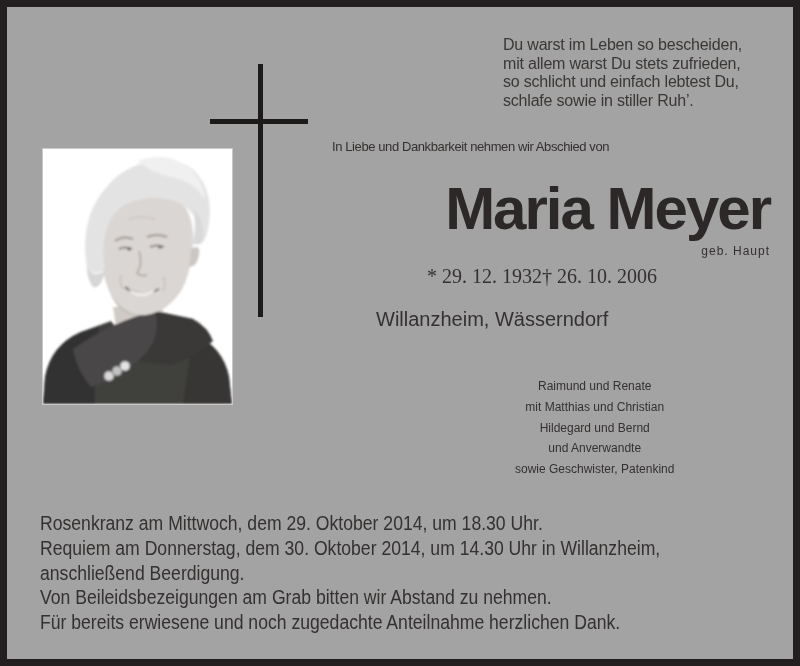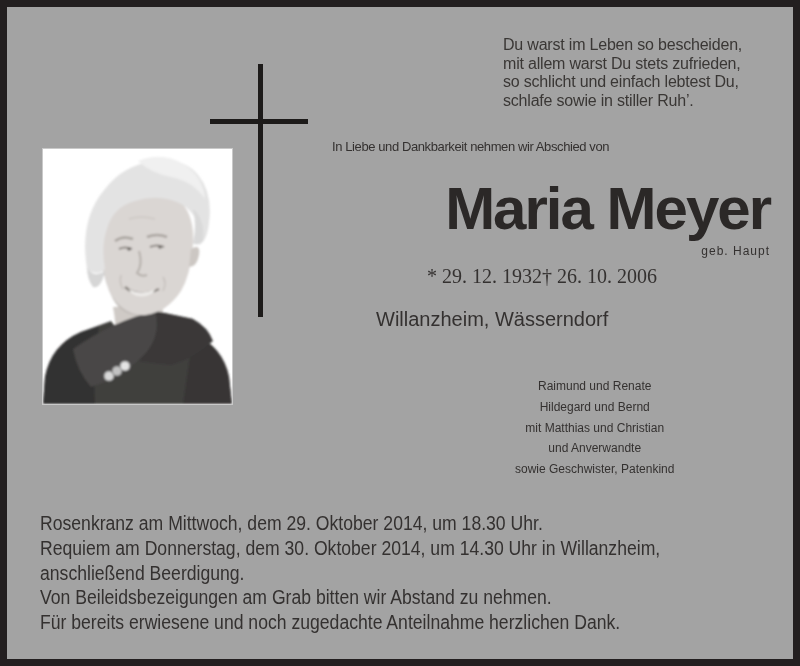--- a/index.html
+++ b/index.html
@@ -105,22 +105,22 @@
 
   <div class="dates">
     <span>* 29. 12. 1932</span>
     <span>† 26. 10. 2006</span>
   </div>
 
   <div class="places">Willanzheim, Wässerndorf</div>
 
   <div class="mourners">
     <div>Raimund und Renate</div>
+    <div>mit Matthias und Christian</div>
     <div>Hildegard und Bernd</div>
-    <div>mit Matthias und Christian</div>
     <div>und Anverwandte</div>
     <div>sowie Geschwister, Patenkind</div>
   </div>
 
   <div class="announcements bottom">
     <div>Rosenkranz am Mittwoch, dem 29. Oktober 2014, um 18.30 Uhr.</div>
     <div>Requiem am Donnerstag, dem 30. Oktober 2014, um 14.30 Uhr in Willanzheim,</div>
     <div>anschließend Beerdigung.</div>
   </div>
 

